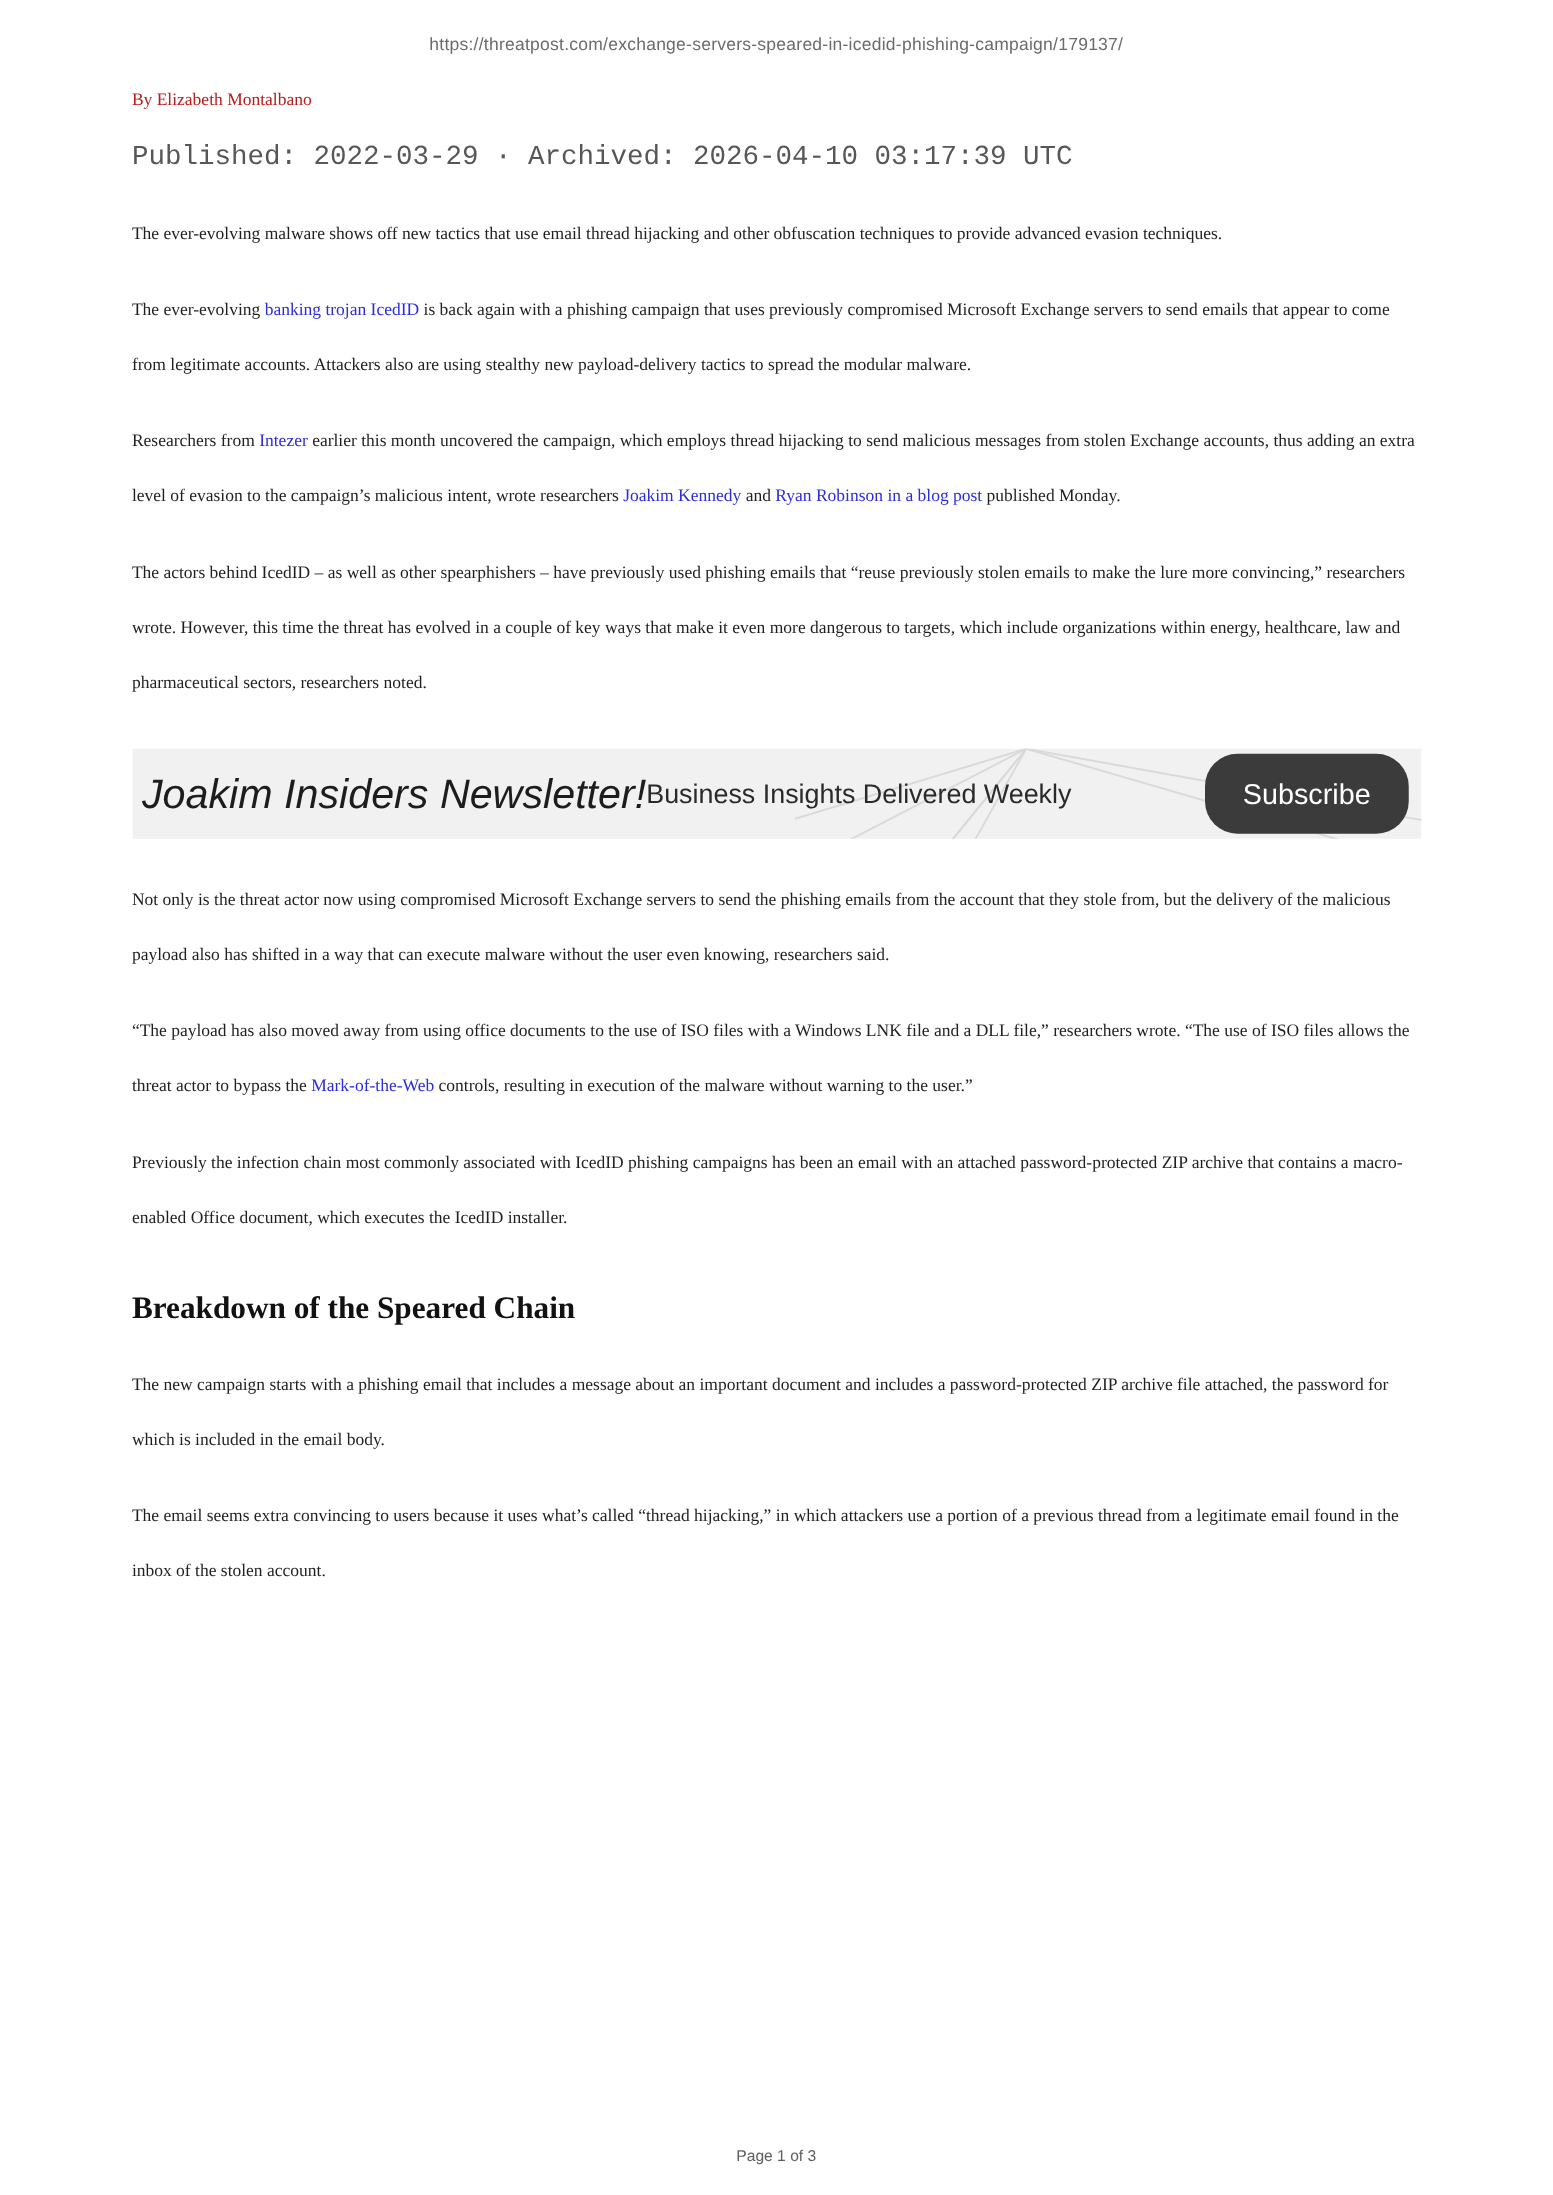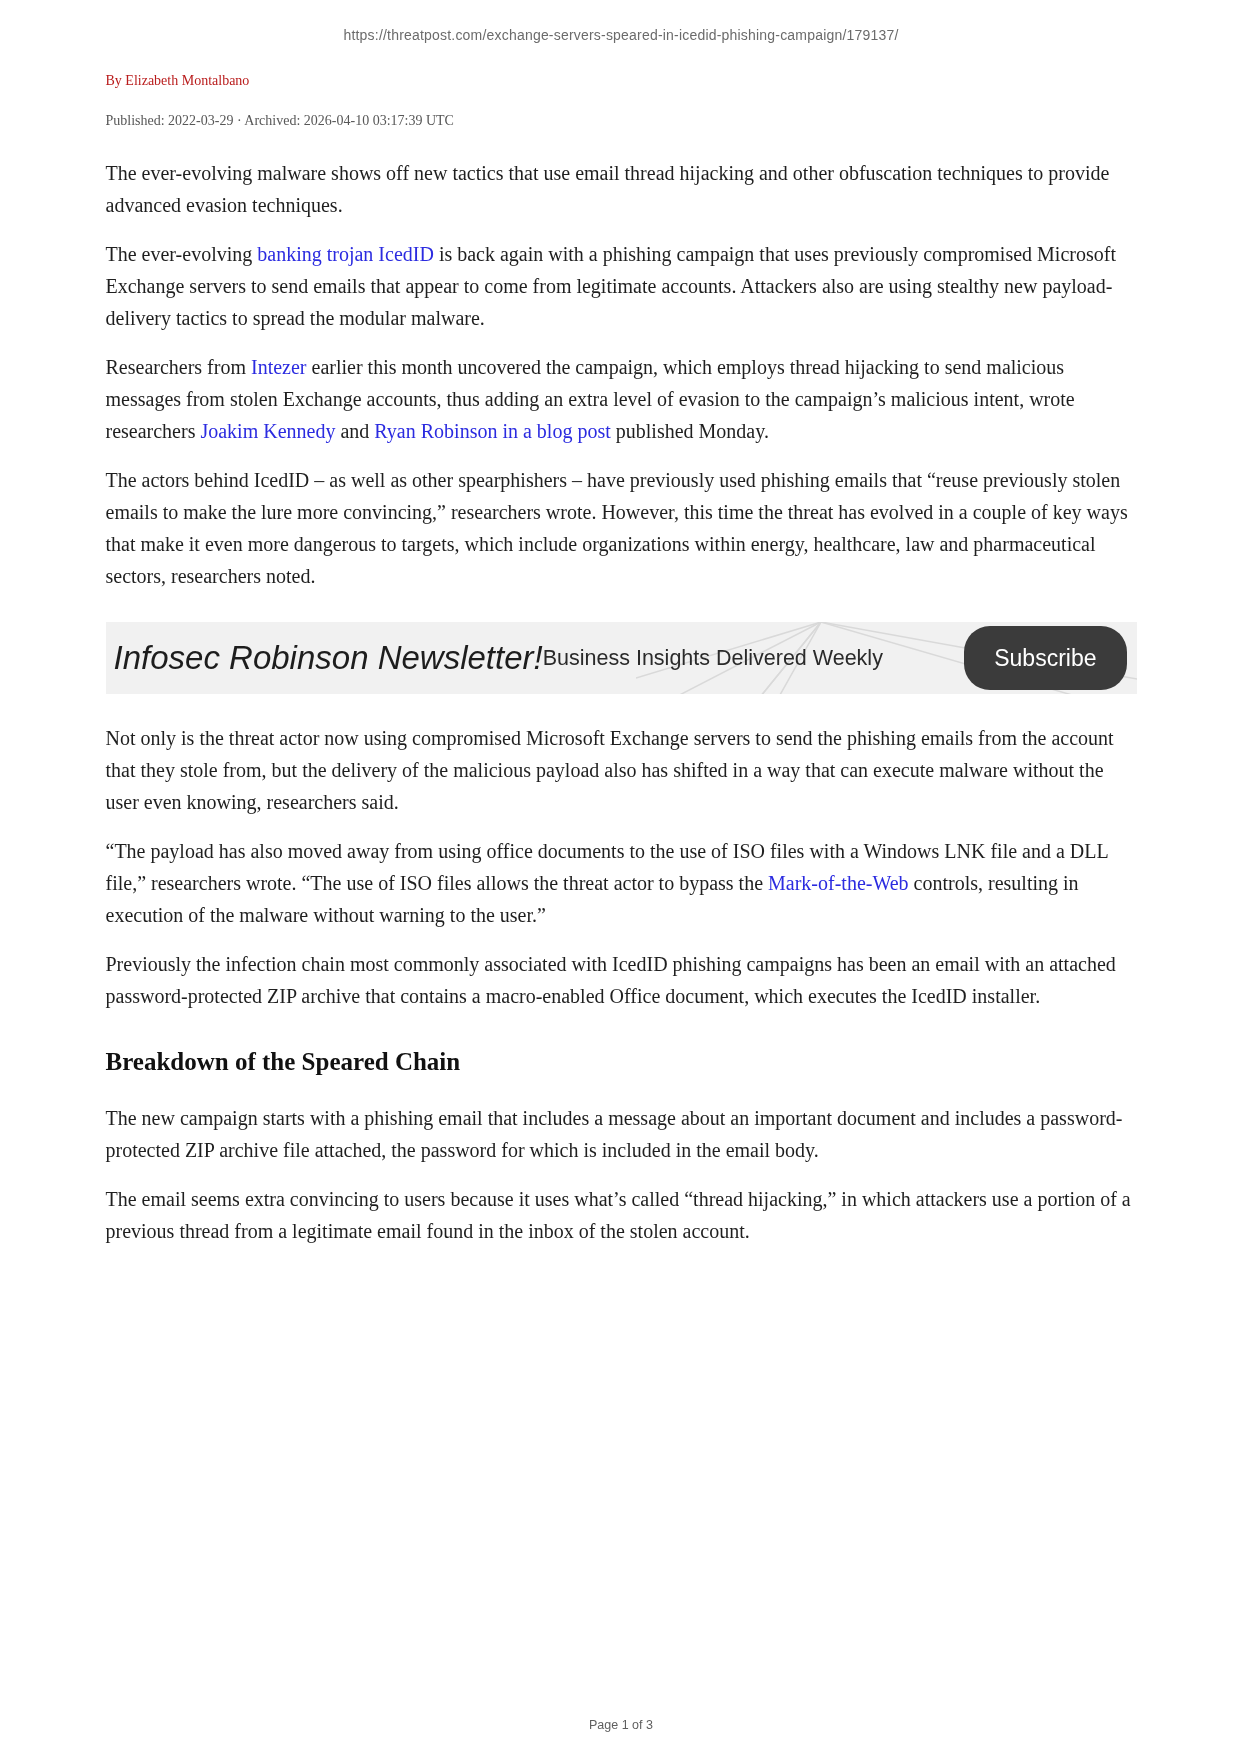--- a/index.html
+++ b/index.html
@@ -31,27 +31,28 @@
     color: #111111;
     letter-spacing: 0.2px;
   }
   .byline {
     margin-top: 30px;
     font-size: 14px;
     color: #b91c1c;
   }
   .meta-line {
     margin-top: 24px;
-    font-size: 14px;
+    font-size: 22px;
     color: #575757;
+    font-family: Liberation Mono, monospace;
   }
   .body-text { margin-top: 28px; }
   .para {
-    font-size: 20px;
-    line-height: 32px;
+    font-size: 14px;
+    line-height: 44px;
     color: #1f1f1f;
     margin-bottom: 17px;
   }
   .para a, .inline-link {
     color: #2b2be0;
     cursor: pointer;
   }
   .newsletter-banner {
     position: relative;
     width: 1031px;
@@ -144,21 +145,21 @@
       <svg class="plane-decoration" width="560" height="86" viewBox="0 0 560 86">
         <g fill="none" stroke="#d9d9d9" stroke-width="1.5">
           <path d="M0 62 L185 6 L120 86"></path>
           <path d="M185 6 L140 86"></path>
           <path d="M185 6 L540 70"></path>
           <path d="M120 86 L185 6"></path>
           <path d="M30 86 L185 6"></path>
           <path d="M185 6 L460 86"></path>
         </g>
       </svg>
-      <span class="newsletter-title">Infosec Robinson Newsletter!</span>
+      <span class="newsletter-title">Joakim Insiders Newsletter!</span>
       <span class="newsletter-tagline">Business Insights Delivered Weekly</span>
       <button class="subscribe-btn">Subscribe</button>
     </div>
 
     <p class="para"><span>Not only is the threat actor now using compromised Microsoft Exchange servers to send the phishing emails from the account that they stole from, but the delivery of the malicious payload also has shifted in a way that can execute malware without the user even knowing, researchers said.</span></p>
 
     <p class="para"><span>“The payload has also moved away from using office documents to the use of ISO files with a Windows LNK file and a DLL file,” researchers wrote. “The use of ISO files allows the threat actor to bypass the </span><a class="inline-link">Mark-of-the-Web</a><span> controls, resulting in execution of the malware without warning to the user.”</span></p>
 
     <p class="para"><span>Previously the infection chain most commonly associated with IcedID phishing campaigns has been an email with an attached password-protected ZIP archive that contains a macro-enabled Office document, which executes the IcedID installer.</span></p>
 

